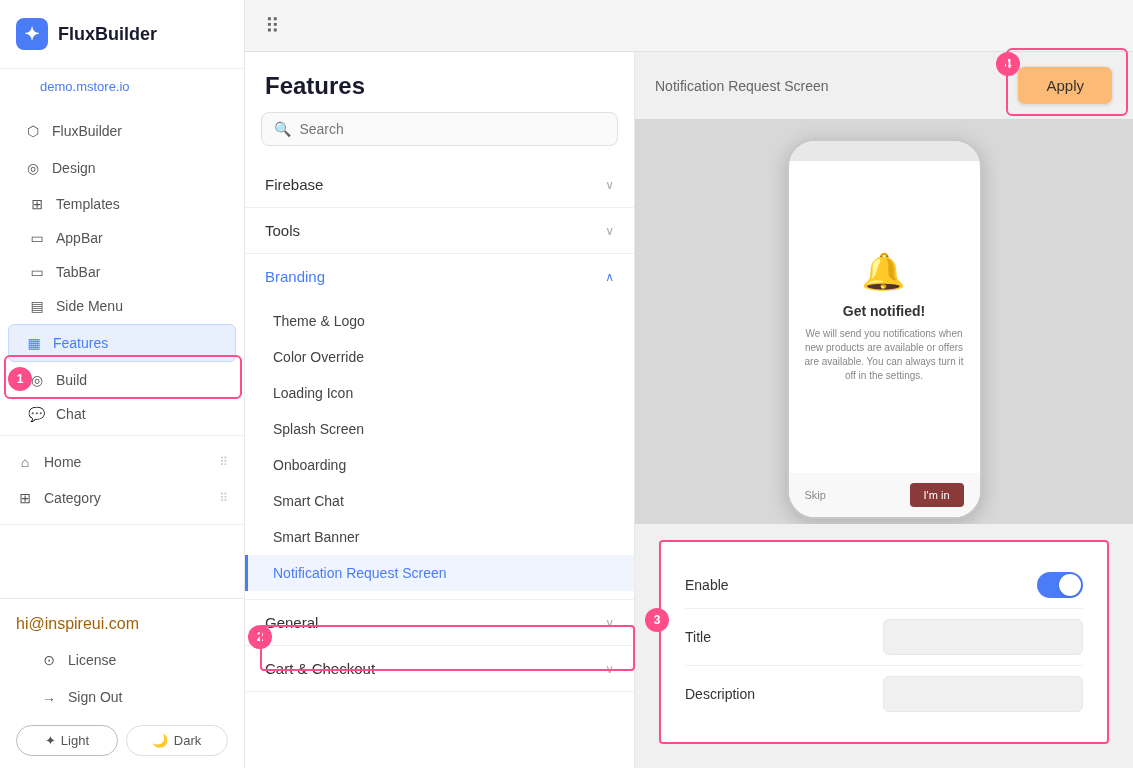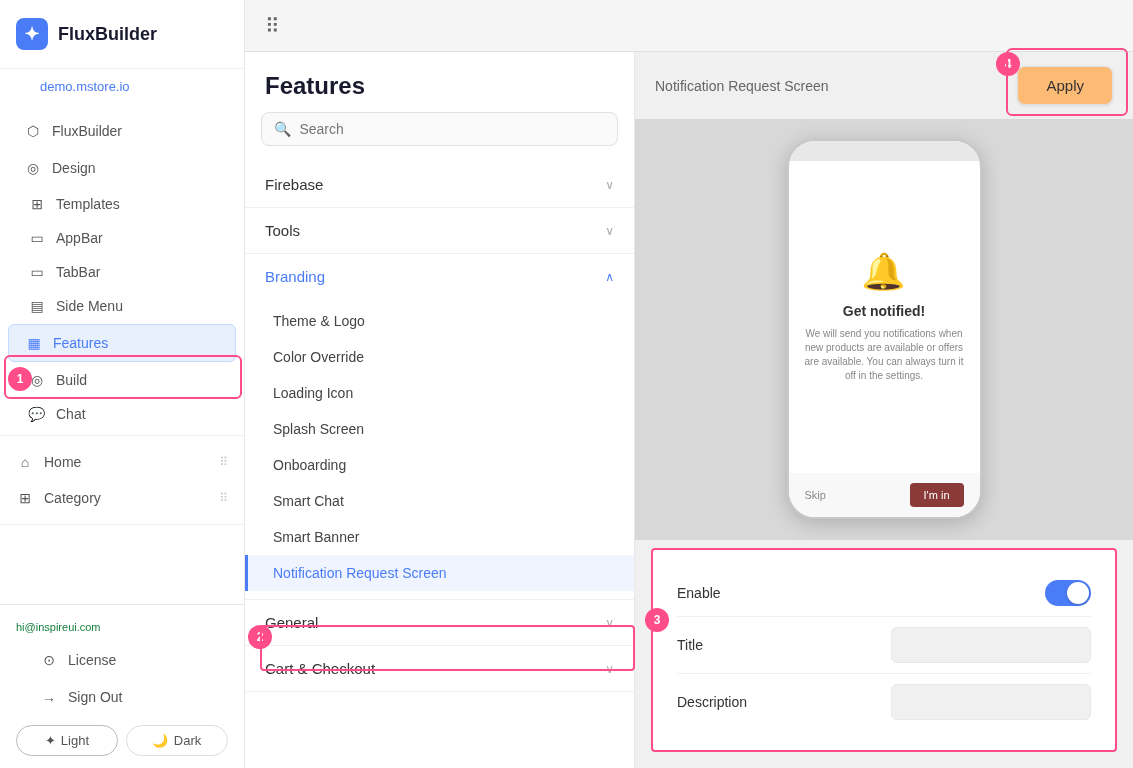--- a/index.html
+++ b/index.html
@@ -10,21 +10,21 @@
     .sidebar-header { padding: 18px 16px; display: flex; align-items: center; gap: 10px; border-bottom: 1px solid #f0f0f0; }
     .sidebar-logo { width: 32px; height: 32px; background: #4a7cf7; border-radius: 8px; display: flex; align-items: center; justify-content: center; color: white; font-size: 18px; font-weight: bold; }
     .sidebar-title { font-size: 18px; font-weight: 600; color: #1a1a2e; }
     .sidebar-domain { padding: 10px 16px; color: #4a7cf7; font-size: 13px; font-weight: 500; margin-left: 24px; }
     .sidebar-nav { flex: 1; overflow-y: auto; padding: 8px 0; }
     .nav-item { display: flex; align-items: center; gap: 10px; padding: 9px 16px; cursor: pointer; color: #555; font-size: 14px; border-radius: 6px; margin: 1px 8px; }
     .nav-item.active { background: #e8f0fe; color: #4a7cf7; font-weight: 500; border: 1.5px solid #c5d8ff; border-radius: 6px; }
     .nav-icon { width: 18px; height: 18px; display: flex; align-items: center; justify-content: center; font-size: 14px; flex-shrink: 0; }
     .nav-subitem { display: flex; align-items: center; gap: 10px; padding: 8px 16px 8px 28px; cursor: pointer; color: #555; font-size: 14px; }
     .sidebar-bottom { padding: 12px 16px; border-top: 1px solid #e8e8e8; }
-    .sidebar-email { font-size: 11px; color: #15803d; padding: 4px 0 8px 0; }
+    .sidebar-email { font-size: 16px; color: #a16207; padding: 4px 0 8px 0; }
     .theme-toggle { display: flex; gap: 8px; margin-top: 10px; }
     .theme-btn { flex: 1; padding: 7px 10px; border: 1.5px solid #ddd; border-radius: 20px; cursor: pointer; font-size: 13px; text-align: center; background: #fff; color: #555; display: flex; align-items: center; justify-content: center; gap: 5px; }
     .theme-btn.active { background: #fff; border-color: #bbb; font-weight: 500; }
     .nav-home-section { padding: 8px 0; border-top: 1px solid #f0f0f0; border-bottom: 1px solid #f0f0f0; margin: 4px 0; }
     .nav-home-item { display: flex; align-items: center; justify-content: space-between; padding: 9px 16px; cursor: pointer; color: #555; font-size: 14px; }
     .nav-home-left { display: flex; align-items: center; gap: 10px; }
     .drag-dots { color: #ccc; font-size: 12px; }
 
     
     .main-content { flex: 1; display: flex; flex-direction: column; background: #f0f0f0; overflow: hidden; }
@@ -60,21 +60,21 @@
     .phone-status-bar { height: 20px; background: #e8e8e8; flex-shrink: 0; }
     .phone-content { flex: 1; display: flex; flex-direction: column; align-items: center; justify-content: center; padding: 16px; text-align: center; }
     .bell-icon { font-size: 36px; margin-bottom: 10px; }
     .notification-title { font-size: 14px; font-weight: 600; color: #333; margin-bottom: 8px; }
     .notification-desc { font-size: 10px; color: #888; line-height: 1.4; }
     .phone-bottom { height: 44px; display: flex; align-items: center; justify-content: space-between; padding: 0 16px; background: #f8f8f8; }
     .phone-btn-skip { font-size: 11px; color: #888; cursor: pointer; }
     .phone-btn-im { background: #8b3a3a; color: white; border: none; padding: 6px 14px; border-radius: 4px; font-size: 11px; cursor: pointer; }
 
     
-    .settings-panel { background: #fff; border-top: 2px solid #ff4d8a; padding: 20px 24px; min-height: 180px; border: 2px solid #ff4d8a; border-radius: 4px; margin: 8px; }
+    .settings-panel { background: #fff; border-top: 2px solid #ff4d8a; padding: 20px 24px; min-height: 180px; border: 2px solid #ff4d8a; border-radius: 4px; margin: 16px; }
     .settings-row { display: flex; align-items: center; justify-content: space-between; padding: 10px 0; border-bottom: 1px solid #f0f0f0; }
     .settings-row:last-child { border-bottom: none; }
     .settings-label { font-size: 14px; color: #333; }
     .settings-input { width: 200px; height: 36px; background: #f0f0f0; border: 1px solid #e8e8e8; border-radius: 6px; }
 
     
     .toggle { width: 46px; height: 26px; background: #4a7cf7; border-radius: 13px; position: relative; cursor: pointer; display: inline-block; }
     .toggle-knob { width: 22px; height: 22px; background: white; border-radius: 50%; position: absolute; top: 2px; right: 2px; box-shadow: 0 1px 3px rgba(0,0,0,0.2); }
 
     

